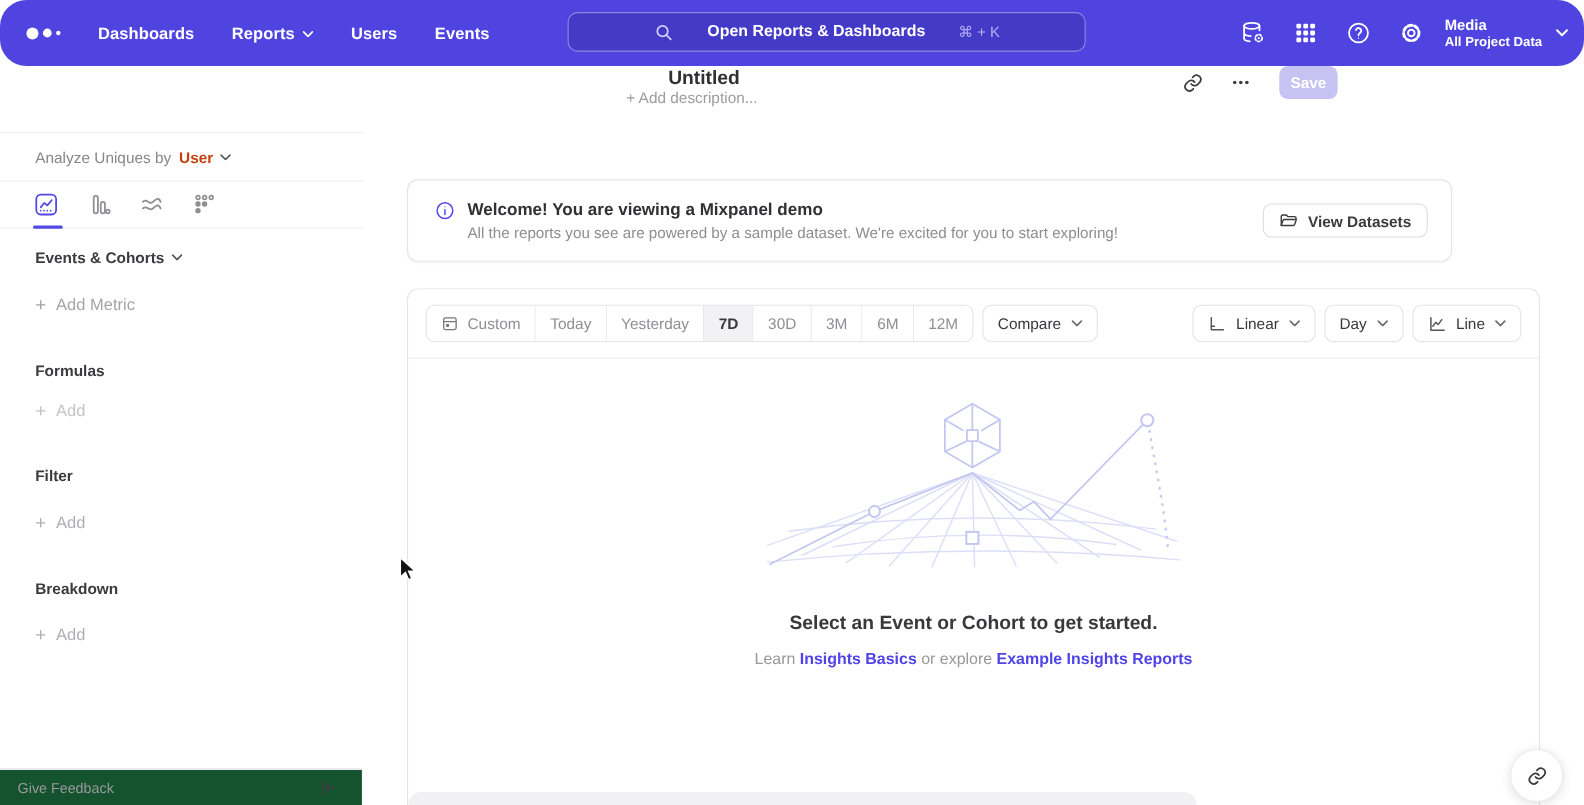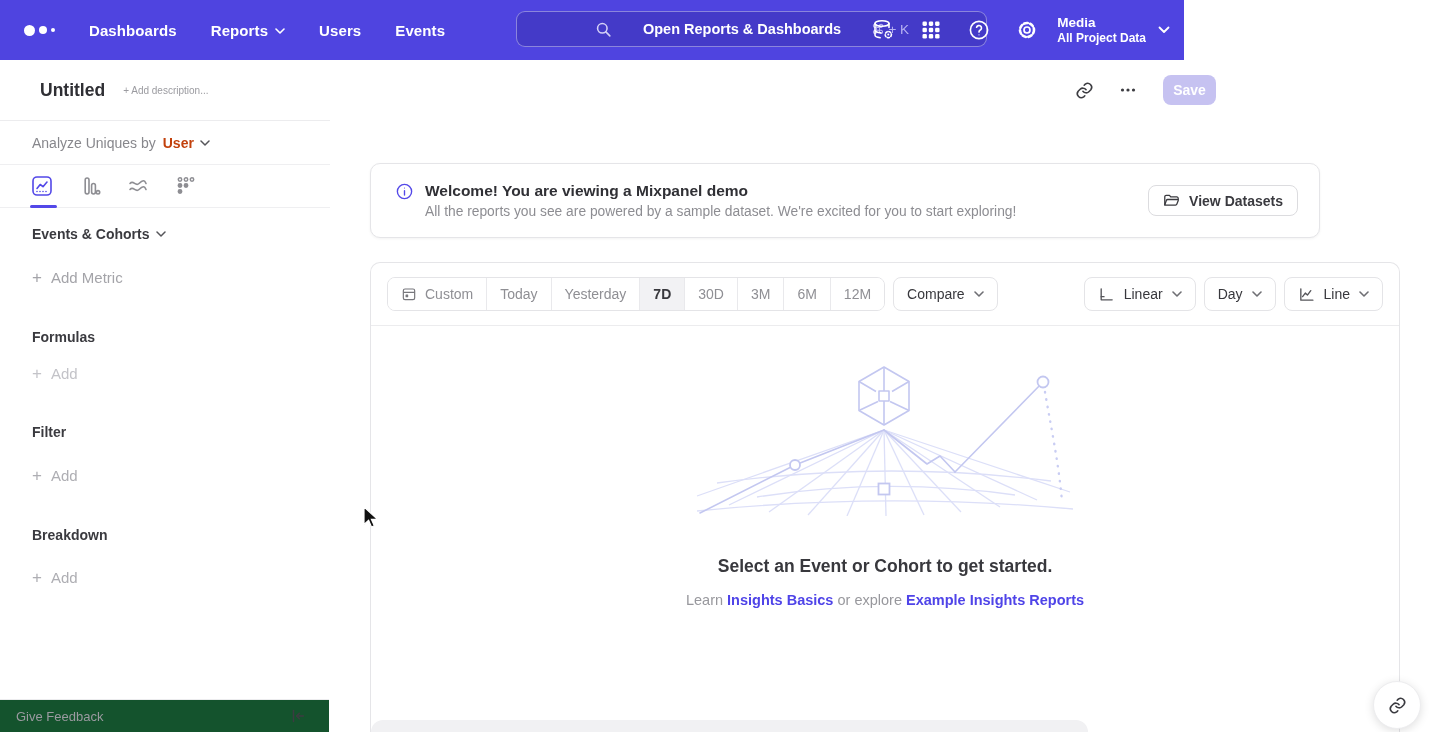--- a/index.html
+++ b/index.html
@@ -2,42 +2,42 @@
 <html><head>
 <meta charset="utf-8">
 <style>
   * { margin:0; padding:0; box-sizing:border-box; }
   html,body { width:1440px; height:732px; }
   body { font-family:"Liberation Sans", sans-serif; background:#fff; overflow:hidden; }
   #app { position:relative; width:1440px; height:732px; background:#fff; overflow:hidden; }
   svg { display:block; }
 
   
-  .navbar { position:absolute; left:0; top:0; width:1184px; height:60px; background:#4f44e0; display:flex; align-items:center; }
+  .navbar { position:absolute; left:0; top:0; width:1440px; height:60px; background:#4f44e0; display:flex; align-items:center;border-radius:24px; }
   .logo { display:flex; align-items:center; gap:4px; margin-left:24px; cursor:pointer; }
   .logo .d1 { width:11px; height:11px; border-radius:50%; background:#fff; }
   .logo .d2 { width:8px; height:8px; border-radius:50%; background:#fff; }
   .logo .d3 { width:4px; height:4px; border-radius:50%; background:#fff; }
   .nav-links { display:flex; align-items:center; margin-left:34px; gap:34px; }
   .nav-link { color:#fff; font-size:15px; font-weight:600; letter-spacing:.1px; display:flex; align-items:center; gap:7px; cursor:pointer; }
   .nav-link svg { margin-top:2px; }
   .searchbar { position:absolute; left:516px; top:11px; width:471px; height:36px; border-radius:9px; background:rgba(10,0,60,.14); border:1px solid rgba(255,255,255,.38); display:flex; align-items:center; justify-content:center; gap:30px; cursor:text; }
   .searchbar .ph { color:#fff; font-size:14.5px; font-weight:600; }
   .searchbar .sc { color:#b7b1f2; font-size:13.5px; font-weight:400; }
   .nav-right { position:absolute; right:0; top:0; height:60px; display:flex; align-items:center; padding-right:14px; }
   .nav-icon-btn { width:24px; height:24px; margin-left:24px; color:#fff; cursor:pointer; }
   .project { margin-left:18px; color:#fff; cursor:pointer; }
   .project .pname { font-size:13.5px; font-weight:700; line-height:17px; }
   .project .pscope { font-size:12px; font-weight:600; line-height:15px; }
   .project-chevron { margin-left:12px; color:#fff; cursor:pointer; }
 
   
-  .rheader { position:absolute; left:0; top:60px; width:1240px; height:60px; background:#fff; display:flex; align-items:center; }
+  .rheader { position:absolute; left:0; top:60px; width:1240px; height:60px; background:#fff; display:flex; align-items:center;flex-direction:column; }
   .rtitle { margin-left:40px; font-size:17.5px; font-weight:700; color:#2f2f34; cursor:text; }
-  .rdesc { margin-left:18px; font-size:10px; color:#9b9ba0; cursor:text; }
+  .rdesc { margin-left:18px; font-size:14px; color:#9b9ba0; cursor:text; }
   .rheader-right { position:absolute; right:24px; display:flex; align-items:center; }
   .hicon-btn { width:26px; height:26px; display:flex; align-items:center; justify-content:center; color:#3c3c41; cursor:pointer; }
   .hicon-btn + .hicon-btn { margin-left:18px; }
   .save-btn { margin-left:22px; width:53px; height:30px; border:none; border-radius:8px; background:#c6c2f1; color:#fff; font-size:14px; font-weight:600; font-family:inherit; cursor:pointer; }
 
   
   .sidebar { position:absolute; left:0; top:120px; width:340px; height:612px; background:#fff; border-top:1px solid #ececee; border-right:1px solid #e7e7e9; }
   .analyze-row { height:44px; display:flex; align-items:center; padding:0 32px; border-bottom:1px solid #efeff1; }
   .analyze-prefix { font-size:14px; color:#87878c; }
   .analyze-value { margin-left:7px; font-size:14px; font-weight:600; color:#c2410c; display:flex; align-items:center; gap:6px; cursor:pointer; }

